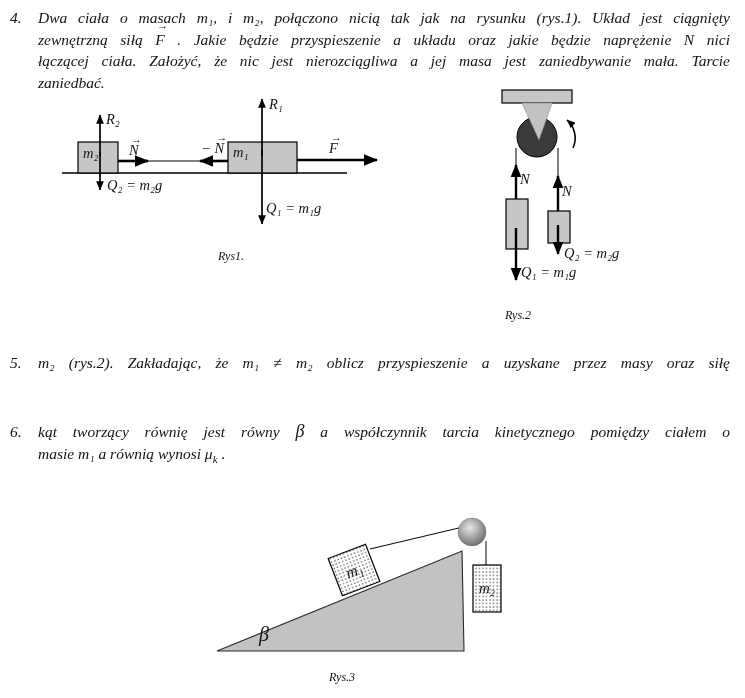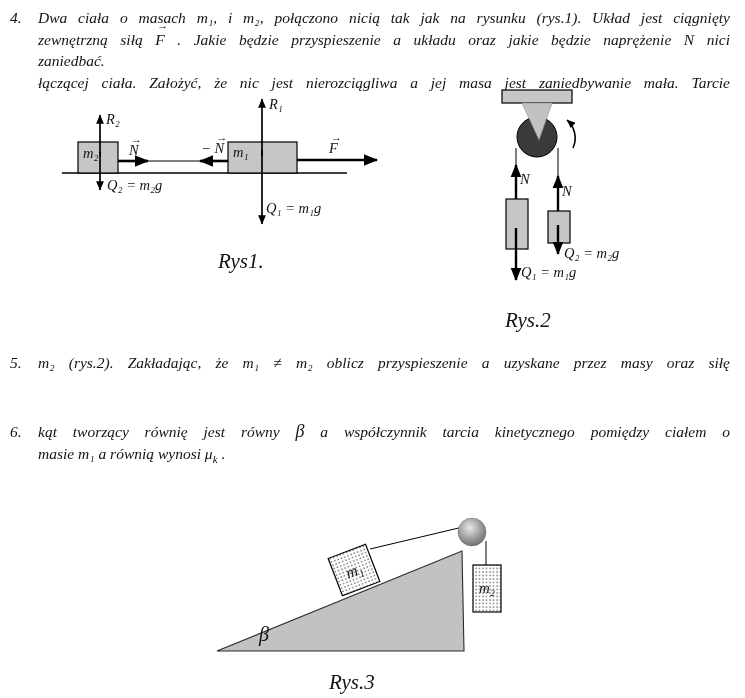--- a/index.html
+++ b/index.html
@@ -9,37 +9,37 @@
     font-family:"Liberation Serif","DejaVu Serif",serif;font-style:italic;
   }
   .problem{position:absolute;left:10px;width:722px}
   .pnum{position:absolute;left:0;top:0;font-size:15.5px;line-height:21.5px}
   .plines{margin-left:28px;width:692px}
   .pline{font-size:15.5px;line-height:21.5px;text-align:justify;text-align-last:justify}
   .pline.last{text-align-last:left}
   .fig{position:absolute}
   .fig svg{position:absolute;left:0;top:0;overflow:visible}
   .lbl{position:absolute;font-size:14.5px;line-height:1.1;white-space:nowrap}
-  .cap{position:absolute;font-size:21px;line-height:1.1;white-space:nowrap}
+  .cap{position:absolute;font-size:12px;line-height:1.1;white-space:nowrap}
   .vec{position:relative;display:inline-block;font-style:italic}
   .vec .vec-a{position:absolute;left:2px;top:-9px;font-size:11px;font-style:normal;line-height:1;letter-spacing:-1px}
   .sym{font-size:18px;line-height:1}
   .musub{font-size:11px;vertical-align:sub}
   .beta3{font-size:20px}
 </style>
 </head>
 <body>
 
 <div class="problem" style="top:7px">
   <span class="pnum">4.</span>
   <div class="plines">
     <div class="pline"><span>Dwa ciała o masach m₁, i m₂, połączono nicią tak jak na rysunku (rys.1). Układ jest ciągnięty</span></div>
     <div class="pline"><span>zewnętrzną siłą </span><span class="vec"><span class="vec-a">→</span><span>F</span></span><span> . Jakie będzie przyspieszenie a układu oraz jakie będzie naprężenie N nici</span></div>
+    <div class="pline"><span>łączącej ciała. Założyć, że nic jest nierozciągliwa a jej masa jest zaniedbywanie mała. Tarcie</span></div>
     <div class="pline last"><span>zaniedbać.</span></div>
-    <div class="pline"><span>łączącej ciała. Założyć, że nic jest nierozciągliwa a jej masa jest zaniedbywanie mała. Tarcie</span></div>
   </div>
 </div>
 
 <div class="fig" style="left:55px;top:90px;width:345px;height:180px">
   <svg width="345" height="180">
     <defs>
       <marker id="ah1" viewBox="0 0 6 5" refX="5.6" refY="2.5" markerWidth="5.5" markerHeight="4.6" orient="auto">
         <path d="M0,0 L6,2.5 L0,5 z" fill="#000"></path>
       </marker>
     </defs>

